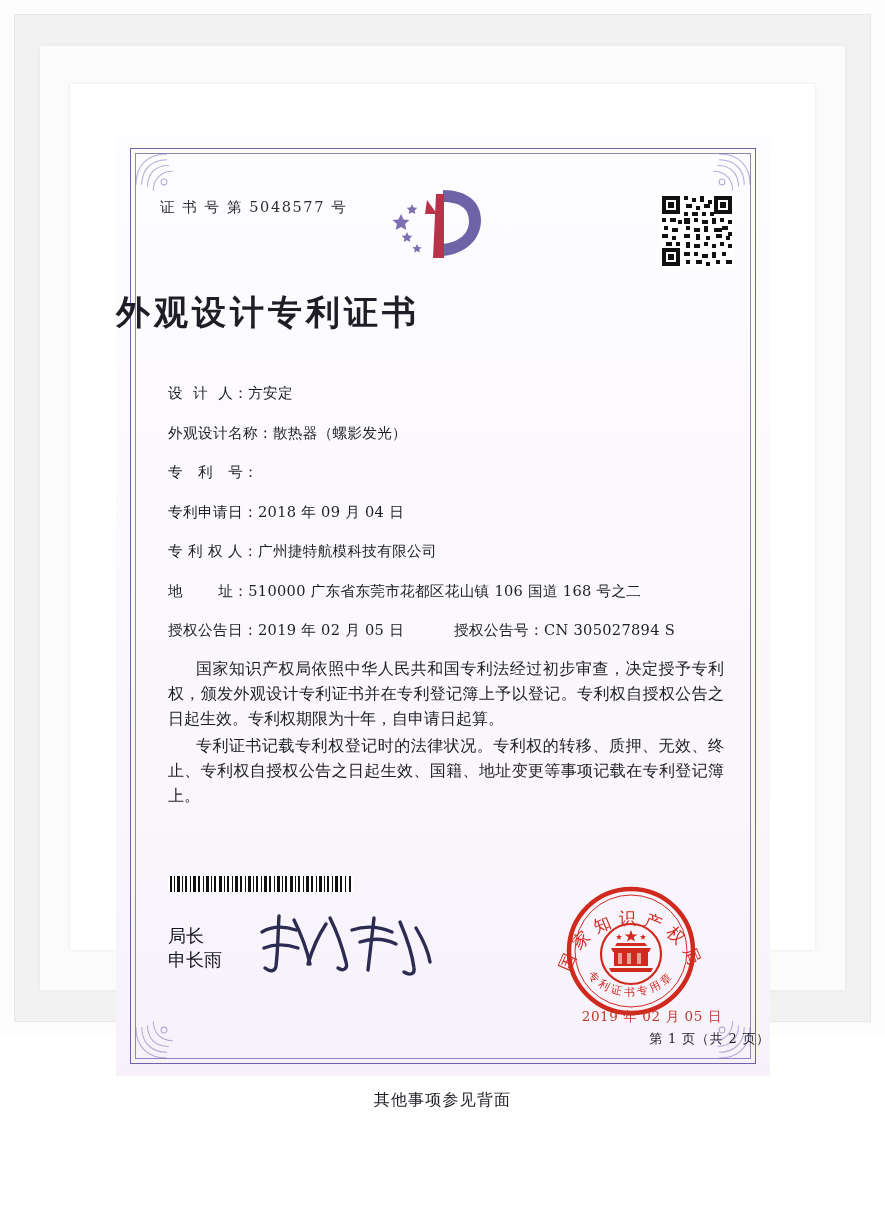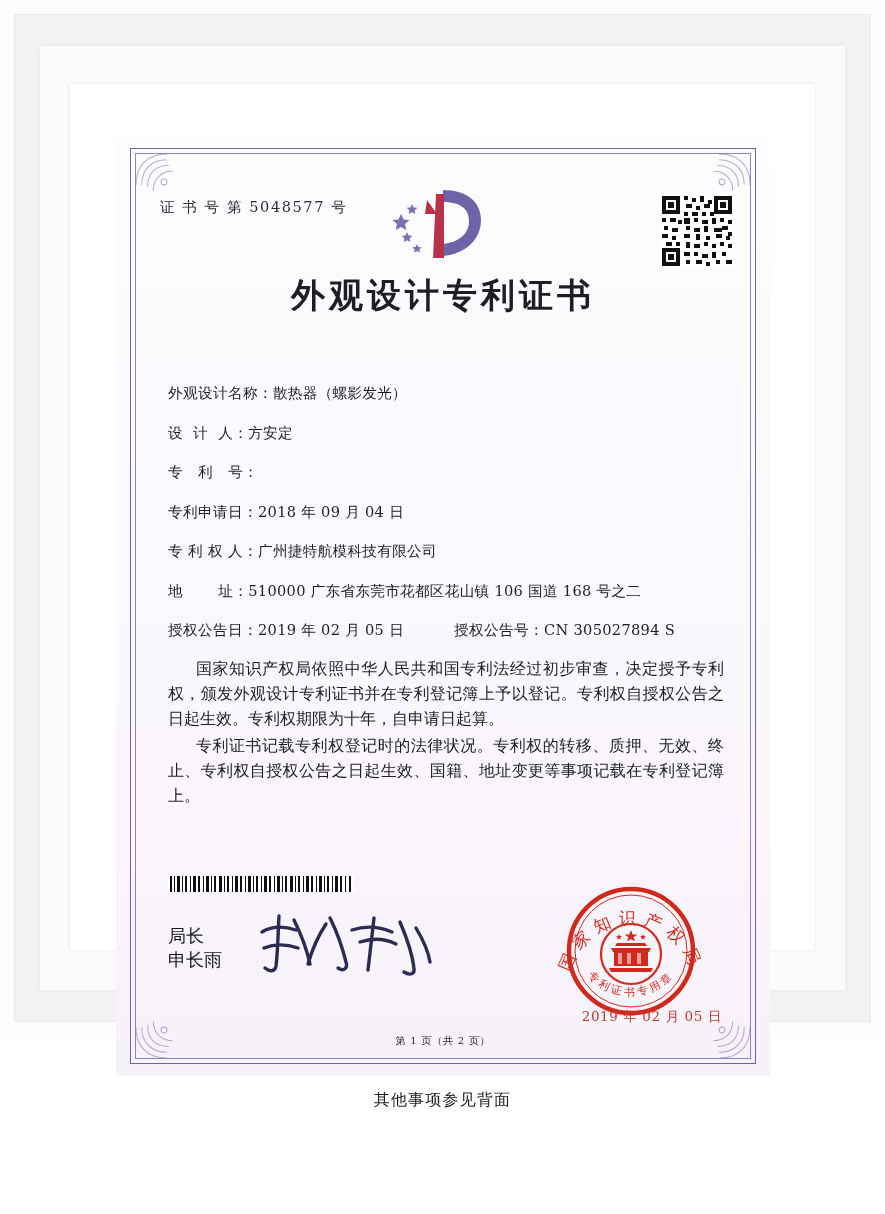--- a/index.html
+++ b/index.html
@@ -101,24 +101,23 @@
     position: absolute;
     right: 36px;
     top: 58px;
     width: 74px;
     height: 74px;
   }
   .qr svg { width: 100%; height: 100%; display: block; }
 
   .cert-title {
     position: absolute;
-    top: 137px;
+    top: 154px;
     left: 0;
     width: 100%;
-    text-align: center;
     font-size: 34px;
     letter-spacing: 4px;
     font-weight: bold;
     color: #1e1e26;
     font-family: "DejaVu Serif", serif;
   }
 
   
   .fields {
     position: absolute;
@@ -214,23 +213,23 @@
     color: #c0392b;
     letter-spacing: 0.6px;
     font-family: "DejaVu Serif", serif;
   }
 
   
   .page-no {
     position: absolute;
     left: 0;
     width: 100%;
-    text-align: center;
+    text-align: right;
     bottom: 28px;
-    font-size: 10px;
+    font-size: 13px;
     color: #1d1d24;
     letter-spacing: 0.8px;
     font-family: "DejaVu Serif", serif;
   }
   .backside-note {
     position: absolute;
     left: 0;
     width: 100%;
     text-align: center;
     top: 1090px;
@@ -388,27 +387,27 @@
             <path d="M34 19h2v2h-2z"></path>
         </g>
       </svg>
     </div>
 
     <div class="cert-title">外观设计专利证书</div>
 
     <div class="fields">
 
       <div class="field-row">
+        <span class="field-label">设  计  人：</span>
+        <span class="field-value">方安定</span>
+      </div>
+
+      <div class="field-row">
         <span class="field-label">外观设计名称：</span>
         <span class="field-value">散热器（螺影发光）</span>
-      </div>
-
-      <div class="field-row">
-        <span class="field-label">设  计  人：</span>
-        <span class="field-value">方安定</span>
       </div>
 
       <div class="field-row">
         <span class="field-label">专   利   号：</span>
       </div>
 
       <div class="field-row">
         <span class="field-label">专利申请日：</span>
         <span class="field-value">2018 年 09 月 04 日</span>
       </div>

